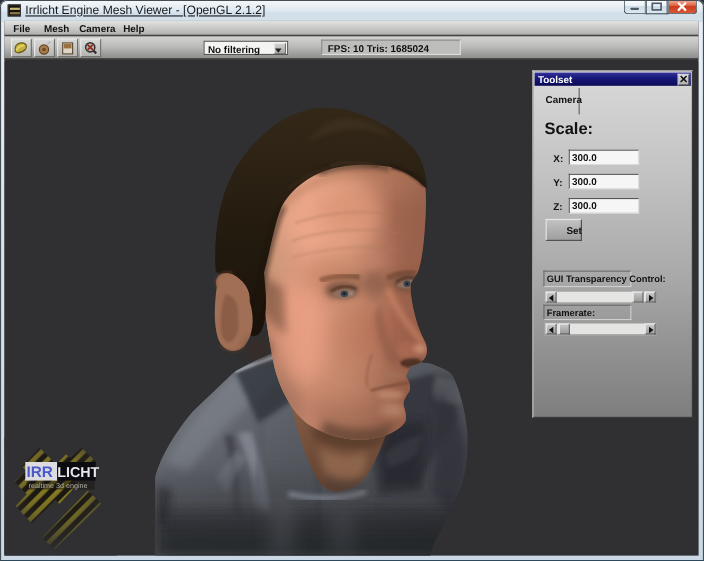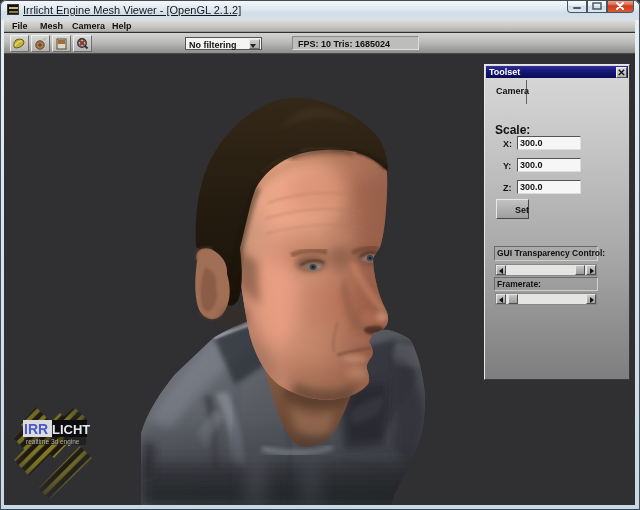--- a/index.html
+++ b/index.html
@@ -46,27 +46,27 @@
   
   #toolset { left:484px; top:64px; width:146px; height:316px;
     background:linear-gradient(180deg,#d9d9d9 0%,#c2c2c2 30%,#a8a8a8 60%,#909090 82%,#7e7e7e 100%);
     border:1px solid; border-color:#e8e8e8 #3a3a3a #3a3a3a #e8e8e8; font-weight:bold; color:#111; }
   #ts-title { position:absolute; left:1px; top:1px; width:142px; height:12px;
     background:linear-gradient(180deg,#31319a 0%,#19197a 40%,#0a0a55 100%); }
   #ts-title .t { position:absolute; left:3px; top:1px; font-size:9px; color:#fff; }
   #ts-close { position:absolute; left:131px; top:2px; width:11px; height:11px; background:linear-gradient(180deg,#dcdcdc,#b0b0b0); border:1px solid; border-color:#f0f0f0 #505050 #505050 #f0f0f0; color:#111; font-size:10px; line-height:9px; text-align:center; }
   #ts-tabline { position:absolute; left:41px; top:15px; width:1px; height:24px; background:#606060; }
   #ts-config { position:absolute; left:11px; top:21px; font-size:9px; }
-  #ts-scale { position:absolute; left:10px; top:58px; font-size:12px;text-align:center; }
+  #ts-scale { position:absolute; left:10px; top:44px; font-size:15px;text-align:center; }
   .ts-lab { position:absolute; font-size:9px; }
   .ts-field { position:absolute; left:32px; width:64px; height:14px; background:#f6f6f6; border:1px solid; border-color:#555 #ddd #ddd #555; }
   .ts-field .v { position:absolute; left:2px; top:1px; font-size:9px; color:#111; }
   #ts-set { position:absolute; left:11px; top:134px; width:33px; height:20px; background:linear-gradient(180deg,#c2c2c2,#9e9e9e); border:1px solid; border-color:#e8e8e8 #484848 #484848 #e8e8e8; }
   #ts-set .v { position:absolute; left:18px; top:5px; font-size:9px; }
-  .ts-box { position:absolute; left:9px; width:104px; border:1px solid; border-color:#6a6a6a #cfcfcf #cfcfcf #6a6a6a; }
+  .ts-box { position:absolute; left:9px; width:80px; border:1px solid; border-color:#6a6a6a #cfcfcf #cfcfcf #6a6a6a; }
   .ts-box .v { position:absolute; left:2px; top:1px; font-size:8.5px; white-space:nowrap; }
   .ts-sb { position:absolute; left:10px; width:102px; height:12px; background:#e4e4e2; border:1px solid #888; }
   .sb-btn { position:absolute; top:0px; width:10px; height:10px; background:linear-gradient(180deg,#cacaca,#a0a0a0); border:1px solid; border-color:#e8e8e8 #505050 #505050 #e8e8e8; }
   .sb-thumb { position:absolute; top:0px; width:10px; height:10px; background:linear-gradient(180deg,#c6c6c6,#9a9a9a); border:1px solid; border-color:#e8e8e8 #505050 #505050 #e8e8e8; }
   .tri-l { position:absolute; left:2px; top:2px; width:0; height:0; border-top:3px solid transparent; border-bottom:3px solid transparent; border-right:4px solid #111; }
   .tri-r { position:absolute; left:3px; top:2px; width:0; height:0; border-top:3px solid transparent; border-bottom:3px solid transparent; border-left:4px solid #111; }
 </style>
 </head>
 <body>
 <div class="abs" id="frame"></div>

